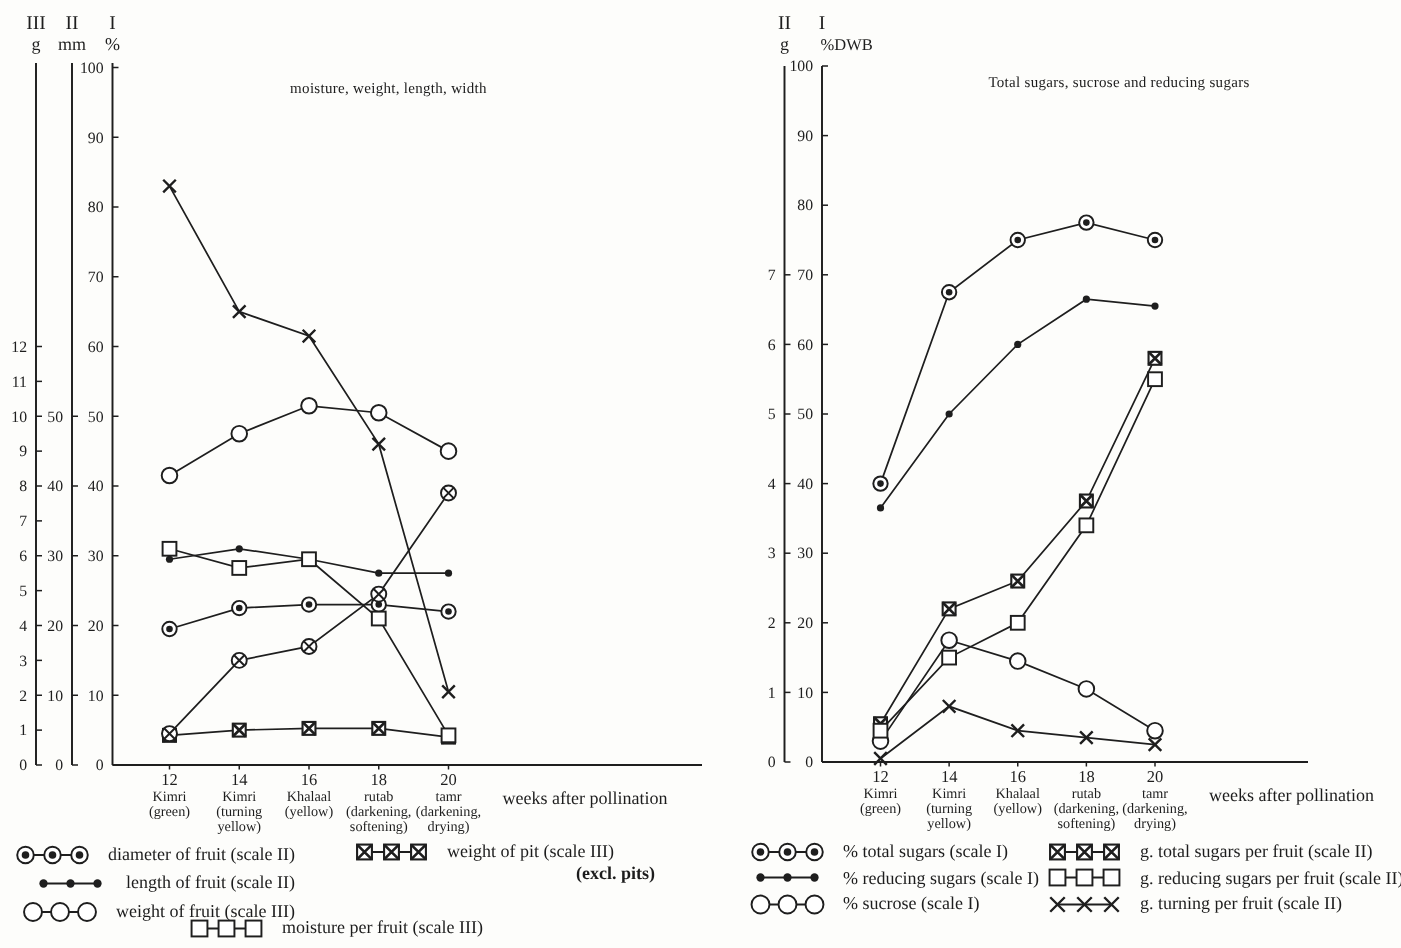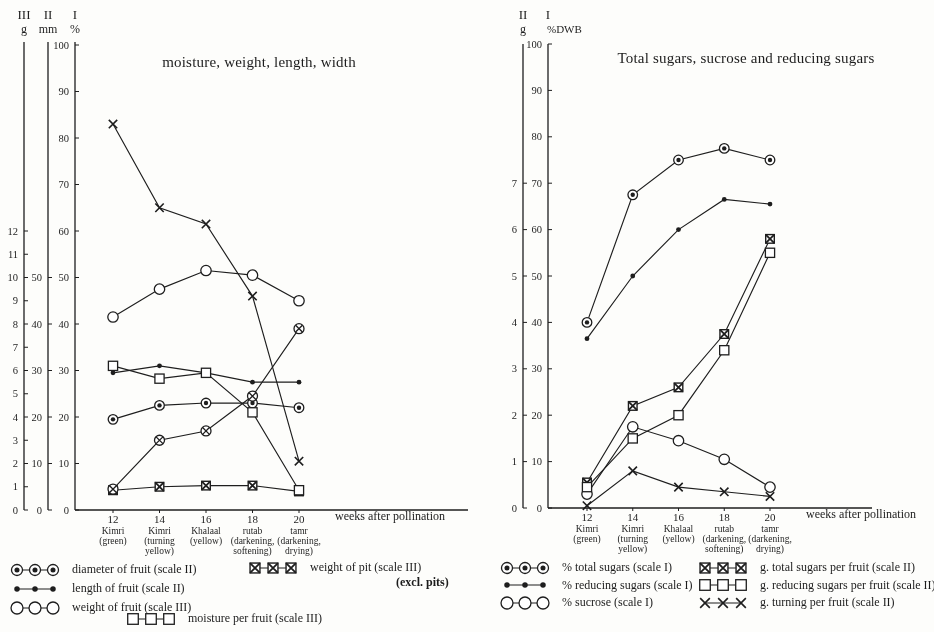--- a/index.html
+++ b/index.html
@@ -2,28 +2,28 @@
 <html><head>
 <meta charset="utf-8">
 <style>
   html,body{margin:0;padding:0;}
   body{
     position:relative;width:934px;height:632px;overflow:hidden;
     background:#fdfdfb;color:#1c1c1c;
     font-family:"Liberation Serif","DejaVu Serif",serif;
   }
   #plot{position:absolute;left:0;top:0;}
-  .chart-title{position:absolute;transform:translateX(-50%);font-size:15px;letter-spacing:.2px;white-space:nowrap;}
-  .xaxis-label{position:absolute;font-size:12px;white-space:nowrap;}
+  .chart-title{position:absolute;transform:translateX(-50%);font-size:10px;letter-spacing:.2px;white-space:nowrap;}
+  .xaxis-label{position:absolute;font-size:12px;white-space:nowrap;margin-top:16px;}
   .legend{position:absolute;}
   .lg-row{display:flex;align-items:center;white-space:nowrap;}
   .lg-row svg{flex:0 0 auto;}
   .lg-label{font-size:12px;margin-left:12px;}
   .lg-note{font-size:12px;margin-left:148px;margin-top:-2px;font-weight:bold;}
-  #legend-left-col1 .lg-row{height:19px;}
+  #legend-left-col1 .lg-row{height:19px;justify-content:flex-end;}
   #legend-left-col2 .lg-row{height:19px;}
   #legend-left-bottom .lg-row{height:19px;}
   #legend-right-col1 .lg-row{height:17.5px;}
   #legend-right-col2 .lg-row{height:17.5px;}
 </style>
 </head>
 <body>
 
 <svg id="plot" width="934" height="632">
     <g>
@@ -515,21 +515,21 @@
         <g>
           <circle cx="25" cy="8" r="5.9799999999999995" fill="#fff" stroke="#1e1e1e" stroke-width="1.3"></circle>
         </g>
         <g>
           <circle cx="43" cy="8" r="5.9799999999999995" fill="#fff" stroke="#1e1e1e" stroke-width="1.3"></circle>
         </g>
       </svg>
       <span class="lg-label">weight of fruit (scale III)</span>
     </div>
   </div>
-<div id="legend-left-col2" class="legend" style="left:248px;top:558px">
+<div id="legend-left-col2" class="legend" style="left:236px;top:558px">
     <div class="lg-row">
       <svg width="50" height="16">
         <line x1="6" y1="8" x2="44" y2="8" stroke="#1e1e1e" stroke-width="1.2"></line>
         <g>
           <rect x="2.0550000000000006" y="3.0550000000000006" width="9.889999999999999" height="9.889999999999999" fill="#fff" stroke="#1e1e1e" stroke-width="1.4"></rect>
           <path d="M2.0550000000000006 3.0550000000000006L11.945 12.945M11.945 3.0550000000000006L2.0550000000000006 12.945" stroke="#1e1e1e" stroke-width="1.8" fill="none"></path>
         </g>
         <g>
           <rect x="20.055" y="3.0550000000000006" width="9.889999999999999" height="9.889999999999999" fill="#fff" stroke="#1e1e1e" stroke-width="1.4"></rect>
           <path d="M20.055 3.0550000000000006L29.945 12.945M29.945 3.0550000000000006L20.055 12.945" stroke="#1e1e1e" stroke-width="1.8" fill="none"></path>

